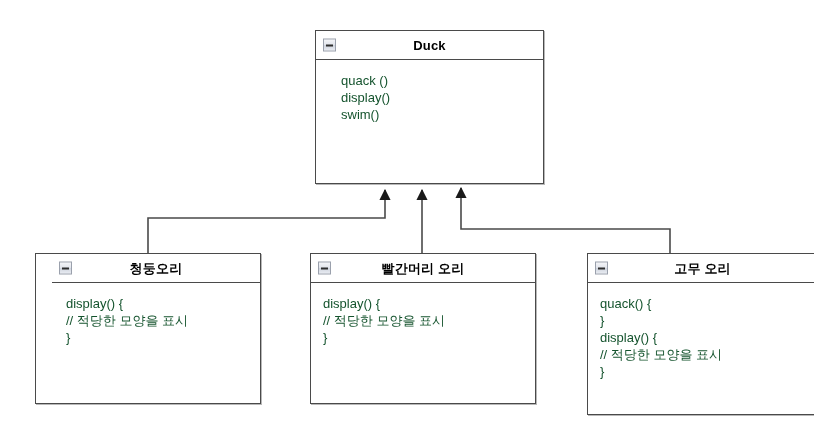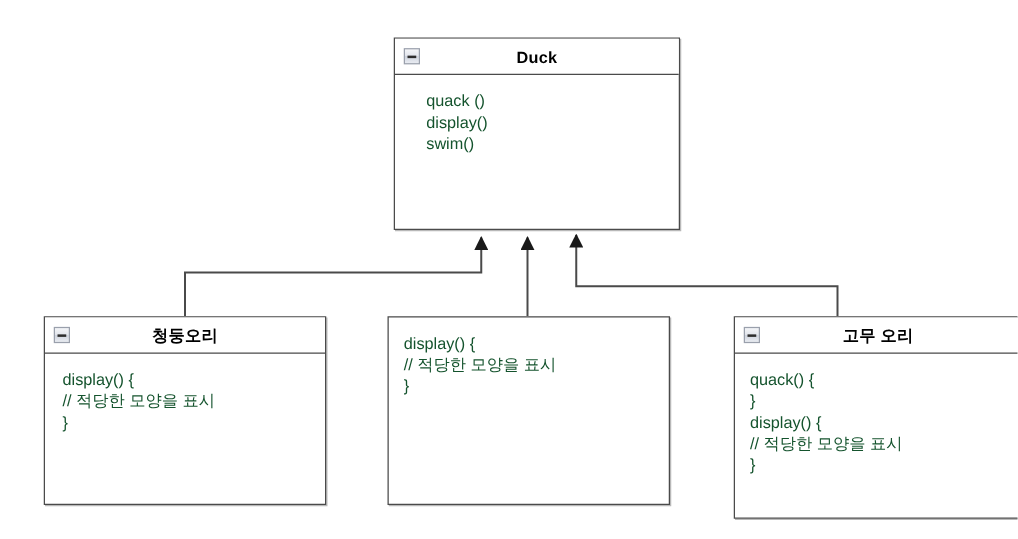--- a/index.html
+++ b/index.html
@@ -126,33 +126,37 @@
       <span class="collapse-icon"></span>
       <span class="uml-title">Duck</span>
     </div>
     <div class="uml-body body-indent-lg">
       <div class="uml-line">quack ()</div>
       <div class="uml-line">display()</div>
       <div class="uml-line">swim()</div>
     </div>
   </div>
 
-  <div class="uml-class" style="left:35px; top:253px; width:226px; height:151px;">
+  <div class="uml-class" style="left:35px; top:253px; width:226px; height:151px;padding-left:16px;">
     <div class="uml-header">
       <span class="collapse-icon"></span>
       <span class="uml-title">청둥오리</span>
     </div>
     <div class="uml-body body-indent-md">
       <div class="uml-line">display() {</div>
       <div class="uml-line">// 적당한 모양을 표시</div>
       <div class="uml-line">}</div>
     </div>
   </div>
 
   <div class="uml-class" style="left:310px; top:253px; width:226px; height:151px;">
+    <div class="uml-header">
+      <span class="collapse-icon"></span>
+      <span class="uml-title">빨간머리 오리</span>
+    </div>
     <div class="uml-body body-indent-sm">
       <div class="uml-line">display() {</div>
       <div class="uml-line">// 적당한 모양을 표시</div>
       <div class="uml-line">}</div>
     </div>
   </div>
 
   <div class="uml-class" style="left:555px; top:253px; width:231px; height:162px;margin-left:32px;">
     <div class="uml-header">
       <span class="collapse-icon"></span>

